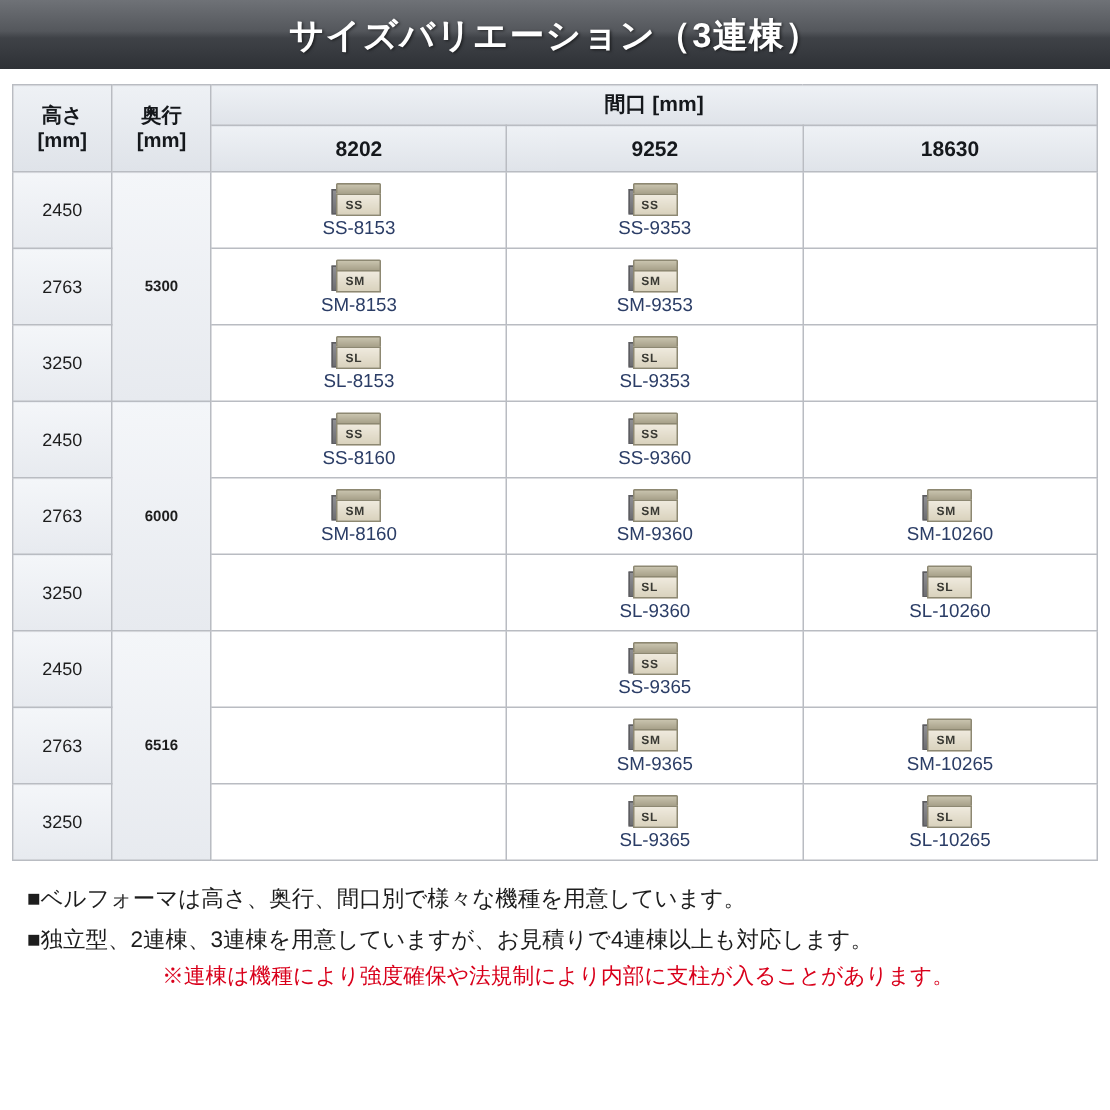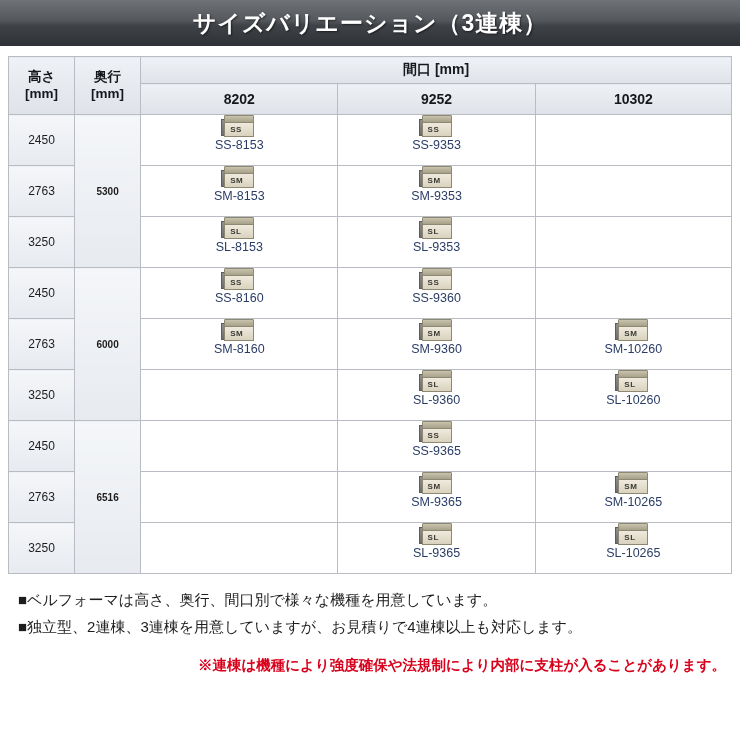--- a/index.html
+++ b/index.html
@@ -89,20 +89,21 @@
     width: 66px;
   }
   .cell {
     background: #ffffff;
     height: 50px;
   }
   .cell-inner {
     display: flex;
     flex-direction: column;
     align-items: center;
+    justify-content: center;
     gap: 1px;
     height: 50px;
   }
   .thumb {
     width: 30px;
     height: 22px;
     position: relative;
     display: block;
   }
   .thumb .roof {
@@ -150,25 +151,24 @@
   .notes {
     padding: 12px 14px 0 18px;
     box-sizing: border-box;
   }
   .note {
     font-size: 15px;
     line-height: 27px;
     color: #1d1d1d;
   }
   .caution {
-    margin-top: 16px;
-    text-align: right;
+    margin-top: 1px;
+    text-align: center;
     color: #d9001b;
     font-size: 14.5px;
-    font-weight: bold;
   }
 </style>
 </head>
 <body>
 
 <div class="page">
 
   <div class="title-bar">
     <div class="title-text">サイズバリエーション（3連棟）</div>
   </div>
@@ -190,21 +190,21 @@
             </td>
             <td class="corner corner-label hdr" rowspan="2">
               <div>奥行</div>
               <div>[mm]</div>
             </td>
             <td class="hdr hdr-span" colspan="3">間口 [mm]</td>
           </tr>
           <tr>
             <td class="hdr" style="height:30px">8202</td>
             <td class="hdr" style="height:30px">9252</td>
-            <td class="hdr" style="height:30px">10302</td>
+            <td class="hdr" style="height:30px">18630</td>
           </tr>
           <tr class="thick-top">
             <td class="rowlabel">2450</td>
             <td class="depthlabel" rowspan="3">5300</td>
             <td class="cell">
               <div class="cell-inner">
                 <span class="thumb">
                   <span class="side"></span>
                   <span class="roof"></span>
                   <span class="body"></span>

